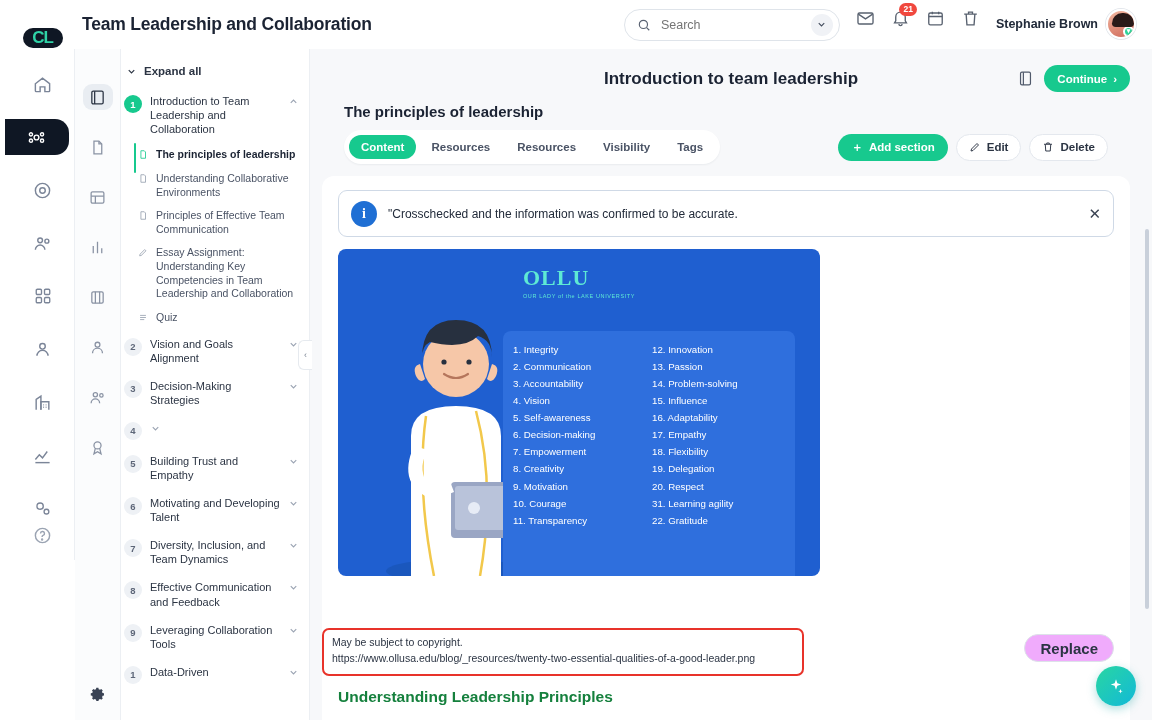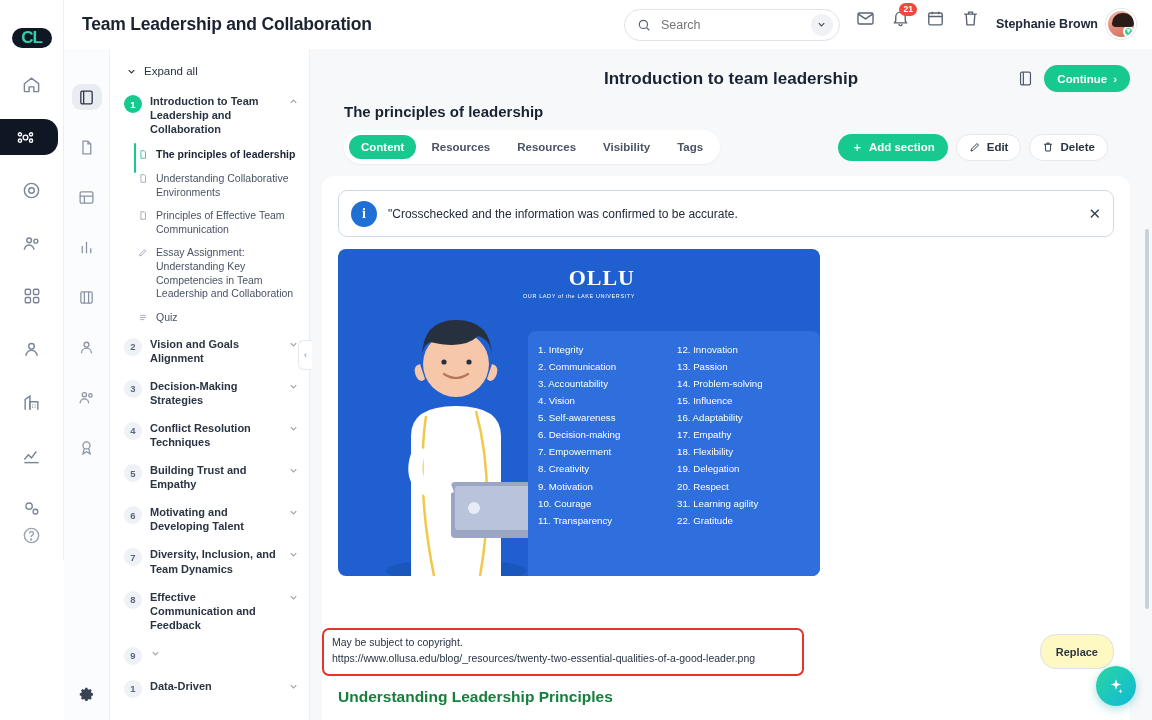--- a/index.html
+++ b/index.html
@@ -11,21 +11,21 @@
     background: #ffffff;
     color: #1b2333;
   }
   .app { position: relative; width: 1152px; height: 720px; display: flex; }
 
   
   .rail {
     width: 64px; height: 560px; background: #ffffff;
     border-right: 1px solid #eceff3;
     display: flex; flex-direction: column; align-items: center;
-    padding-top: 28px; flex: 0 0 64px; position: relative; z-index: 5;
+    padding-top: 28px; flex: 0 0 64px; position: relative; z-index: 5; margin-left: 11px;
   }
   .logo {
     width: 40px; height: 40px; border-radius: 12px; background: #0f1724;
     display: flex; align-items: center; justify-content: center;
     color: #2fd3a7; font-weight: 700; font-size: 17px; letter-spacing: -1px;
     margin-bottom: 18px;
   }
   .rail-icons { display: flex; flex-direction: column; align-items: center; gap: 17px; width: 100%; }
   .rail-ico {
     width: 40px; height: 36px; display: flex; align-items: center; justify-content: center;
@@ -95,35 +95,35 @@
     background: #2fd39a; border: 2px solid #fff; display: flex; align-items: center; justify-content: center;
     color: #fff; font-size: 7px;
   }
 
   
   .outline {
     position: absolute; left: 110px; top: 49px; width: 200px; height: 671px;
     background: #ffffff; border-right: 1px solid #eceff3; overflow: hidden; z-index: 3;
   }
   .expand-all {
-    display: flex; align-items: center; gap: 7px; font-size: 11.5px; font-weight: 400;
+    display: flex; align-items: center; gap: 7px; font-size: 11.5px; font-weight: 700;
     color: #2b3443; padding: 16px 0 10px 16px;
   }
   .outline-list { padding: 0 6px 0 10px; }
   .sec {
     display: flex; align-items: flex-start; gap: 8px; padding: 7px 4px 7px 4px; position: relative;
   }
   .sec-num {
     flex: 0 0 18px; width: 18px; height: 18px; border-radius: 50%; background: #eef1f5;
     color: #5d6678; font-size: 9.5px; font-weight: 700; display: flex; align-items: center; justify-content: center;
     margin-top: 1px;
   }
   .sec-num.active { background: #17c98e; color: #fff; }
   .sec-title {
-    font-size: 11px; font-weight: 700; color: #2b3443; line-height: 1.28; flex: 1;
+    font-size: 11px; font-weight: 400; color: #2b3443; line-height: 1.28; flex: 1;
   }
   .sec-chev { color: #9aa3b2; margin-top: 2px; }
   .lesson {
     display: flex; align-items: flex-start; gap: 7px; padding: 5px 6px 5px 18px;
     font-size: 10.5px; color: #4a5365; line-height: 1.3;
   }
   .lesson.active { color: #1b2333; font-weight: 700; }
   .lesson-bar {
     position: absolute; left: 14px; width: 2px; background: #17c98e; border-radius: 2px;
   }
@@ -194,42 +194,42 @@
   }
   .notice-text { font-size: 12px; color: #222b3a; }
   .notice-x { margin-left: auto; color: #3b4453; font-size: 15px; }
 
   
   .media {
     margin-top: 12px; width: 482px; height: 327px; border-radius: 8px; overflow: hidden;
     background: #1f5fd0; position: relative; margin-left: 0;
   }
   .ollu-logo {
-    position: absolute; left: 50%; top: 16px; transform: translateX(-50%); text-align: right; color: #ffffff;
+    position: absolute; left: 50%; top: 16px; transform: translateX(-50%); text-align: left; color: #5eead4;
   }
   .ollu-main { font-size: 22px; font-weight: 700; letter-spacing: 1px; font-family: "Liberation Serif", serif; }
   .ollu-sub { font-size: 5.5px; letter-spacing: .6px; margin-top: 2px; }
   .qual-panel {
-    position: absolute; right: 0; top: 82px; width: 292px; height: 252px;
+    position: absolute; right: 25px; top: 82px; width: 292px; height: 252px;
     background: #2f6fdd; border-radius: 8px; padding: 12px 10px;
     display: flex; gap: 6px;
   }
   .qual-col { flex: 1; display: flex; flex-direction: column; gap: 3px; }
   .qual-item { color: #fff; font-size: 9.7px; line-height: 1.45; }
   .person {
     position: absolute; left: 18px; bottom: 0; width: 200px; height: 290px;
   }
   .caption-box {
     position: absolute; left: 0; top: 452px; width: 482px; height: 48px;
     border: 2px solid #e8332a; border-radius: 7px; background: #fff;
     padding: 5px 8px; font-size: 10.5px; color: #2b3443; line-height: 1.5;
   }
   .replace-btn {
-    position: absolute; right: 16px; top: 458px; background: #fef9c3; border: 1px solid #dde2e9;
-    border-radius: 16px; height: 35px; padding: 0 15px; font-size: 11px; font-weight: 600; color: #2b3443;
+    position: absolute; right: 16px; top: 458px; background: #f0abfc; border: 1px solid #dde2e9;
+    border-radius: 16px; height: 28px; padding: 0 15px; font-size: 15px; font-weight: 600; color: #2b3443;
     display: flex; align-items: center;
   }
   .body-head {
     position: absolute; left: 16px; top: 512px; font-size: 15.5px; font-weight: 700; color: #15803d;
   }
   .body-text {
     position: absolute; left: 16px; right: 16px; top: 542px; font-size: 11.6px; color: #2d3647;
     line-height: 1.62; text-align: left;
   }
 
@@ -512,21 +512,20 @@
             <span class="sec-chev">
               <svg width="11" height="11" viewBox="0 0 24 24" fill="none" stroke="currentColor" stroke-width="2.4">
                 <path d="M6 9l6 6 6-6"></path>
               </svg>
             </span>
           </div>
         </div>
         <div>
           <div class="sec">
             <span class="sec-num">4</span>
-            <span class="sec-title">Conflict Resolution Techniques</span>
             <span class="sec-chev">
               <svg width="11" height="11" viewBox="0 0 24 24" fill="none" stroke="currentColor" stroke-width="2.4">
                 <path d="M6 9l6 6 6-6"></path>
               </svg>
             </span>
           </div>
         </div>
         <div>
           <div class="sec">
             <span class="sec-num">5</span>
@@ -567,20 +566,21 @@
             <span class="sec-chev">
               <svg width="11" height="11" viewBox="0 0 24 24" fill="none" stroke="currentColor" stroke-width="2.4">
                 <path d="M6 9l6 6 6-6"></path>
               </svg>
             </span>
           </div>
         </div>
         <div>
           <div class="sec">
             <span class="sec-num">9</span>
+            <span class="sec-title">Leveraging Collaboration Tools</span>
             <span class="sec-chev">
               <svg width="11" height="11" viewBox="0 0 24 24" fill="none" stroke="currentColor" stroke-width="2.4">
                 <path d="M6 9l6 6 6-6"></path>
               </svg>
             </span>
           </div>
         </div>
         <div>
           <div class="sec">
             <span class="sec-num">1</span>

